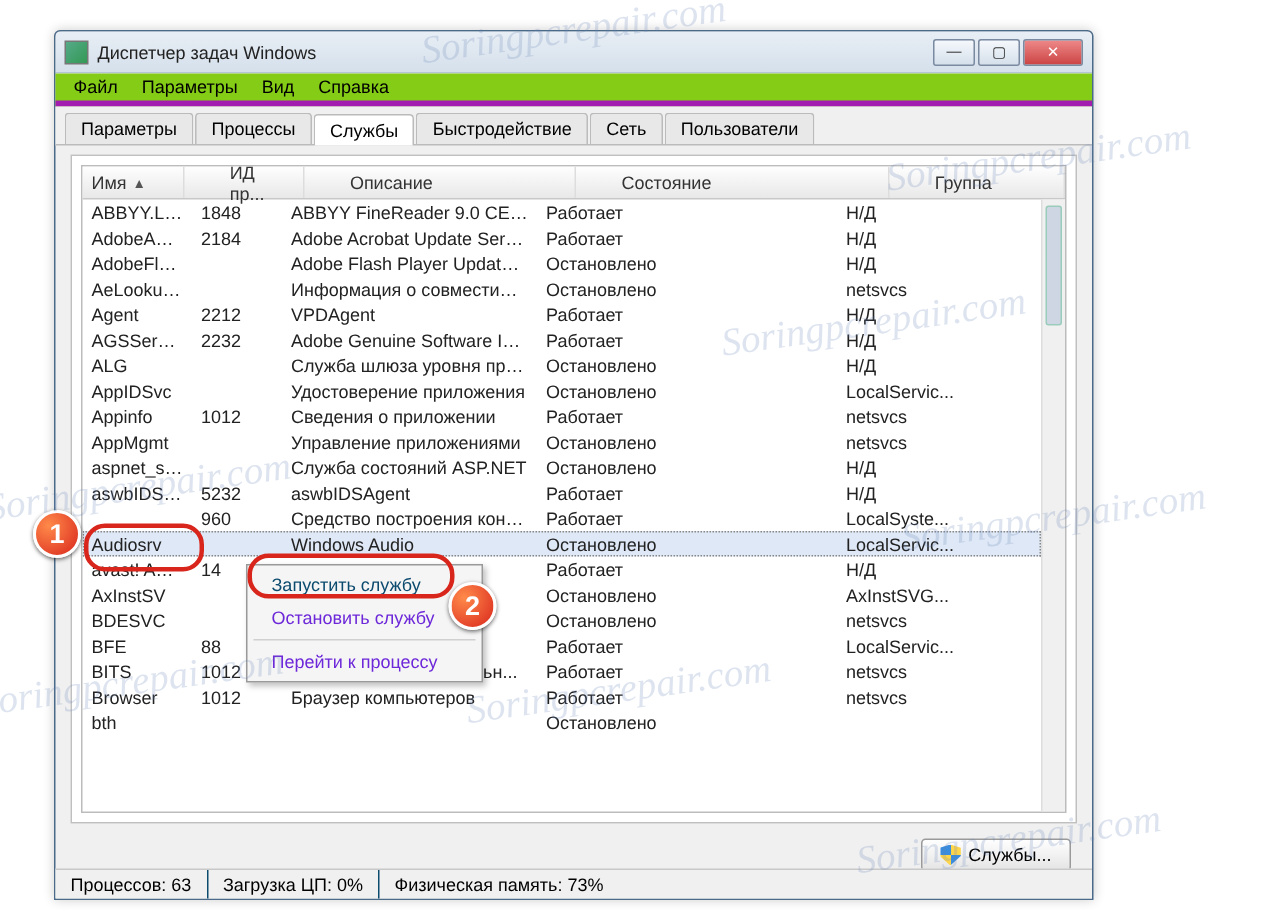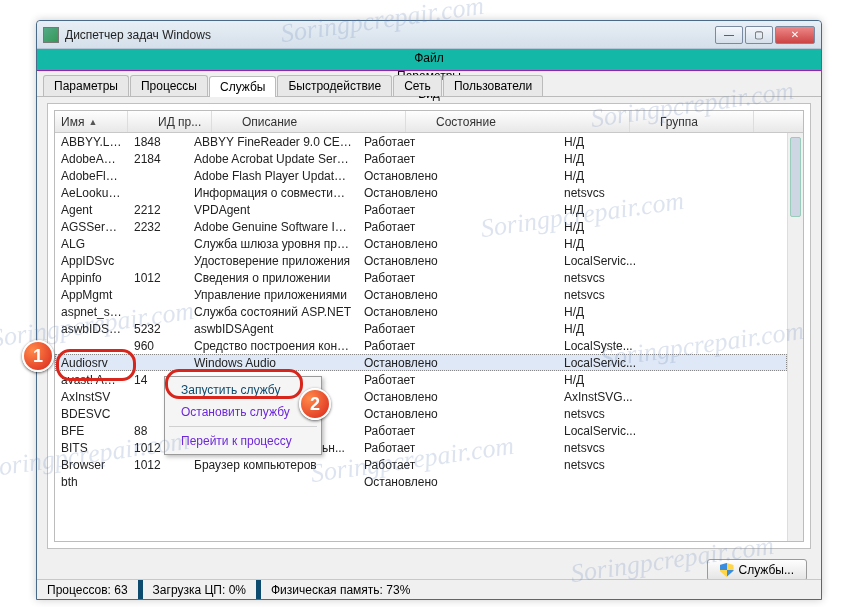--- a/index.html
+++ b/index.html
@@ -19,21 +19,21 @@
     font-size: 26px;
     color: rgba(100,130,180,0.22);
     font-style: italic;
     transform: rotate(-8deg);
     pointer-events: none;
     z-index: 100;
   }
   .window {
     position: absolute;
     left: 36px; top: 20px;
-    width: 786px; height: 580px;
+    width: 693px; height: 580px;
     border: 1px solid #4a6a8a;
     background: #f0f0f0;
     box-shadow: 0 0 8px rgba(0,0,0,0.2);
     border-radius: 4px 4px 0 0;
   }
   .titlebar {
     height: 28px;
     background: linear-gradient(#e8eef5,#d5e0eb);
     border-bottom: 1px solid #b5c5d5;
     display: flex;
@@ -53,25 +53,24 @@
     width:28px; height:18px;
     border:1px solid #7a8aa0;
     background: linear-gradient(#f5f8fc,#d5e0eb);
     display:flex; align-items:center; justify-content:center;
     font-size:10px; color:#333; cursor:default;
     border-radius:2px; margin-left:2px;
   }
   .winbtn.close { background: linear-gradient(#e88,#c44); color:#fff; width:40px; }
   .menubar {
     height:22px;
-    background:#14b8a6;
+    background:#84cc16;
     display:flex; align-items:center;
     padding:0 4px;
-    border-bottom:1px solid #a21caf;
-    flex-direction:column;
+    border-bottom:4px solid #a21caf;
   }
   .menuitem { padding:2px 8px; cursor:default; }
   .tabstrip {
     display:flex; align-items:flex-end;
     padding:4px 6px 0 6px;
     background:#f0f0f0;
     border-bottom:1px solid #bbb;
   }
   .tab {
     padding:3px 10px;
@@ -111,21 +110,21 @@
   }
   .shield { width:14px; height:14px; display:inline-block;
     background: conic-gradient(#ffd54a 0 25%, #3a8cde 0 50%, #ffd54a 0 75%, #3a8cde 0 100%);
     clip-path: polygon(50% 0,100% 15%,100% 55%,50% 100%,0 55%,0 15%);
   }
   .statusbar {
     position:absolute; left:0; right:0; bottom:0; height:20px;
     background:#f0f0f0; border-top:1px solid #c8c8c8;
     display:flex; align-items:center; font-size:12px;
   }
-  .statusbar .seg { padding:0 10px; border-right:5px solid #0c4a6e; height:100%; display:flex; align-items:center;}
+  .statusbar .seg { padding:0 10px; border-right:1px solid #0c4a6e; height:100%; display:flex; align-items:center;}
   .context-menu {
     position:absolute;
     background:#f5f5f5; border:1px solid #9a9a9a;
     box-shadow:2px 2px 4px rgba(0,0,0,.25);
     padding:2px; width:158px;
     z-index:50;
   }
   .context-menu .mi { padding:4px 14px; cursor:default; color:#0c4a6e;}
   .context-menu .mi.disabled { color:#6d28d9; }
   .context-menu hr { border:none; border-top:1px solid #d0d0d0; margin:3px 2px;}

